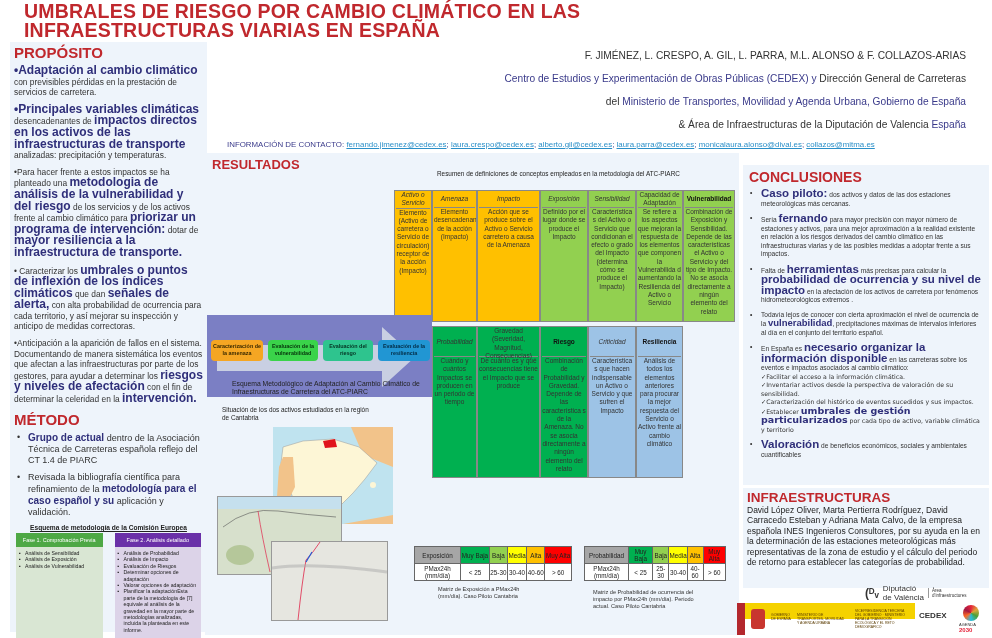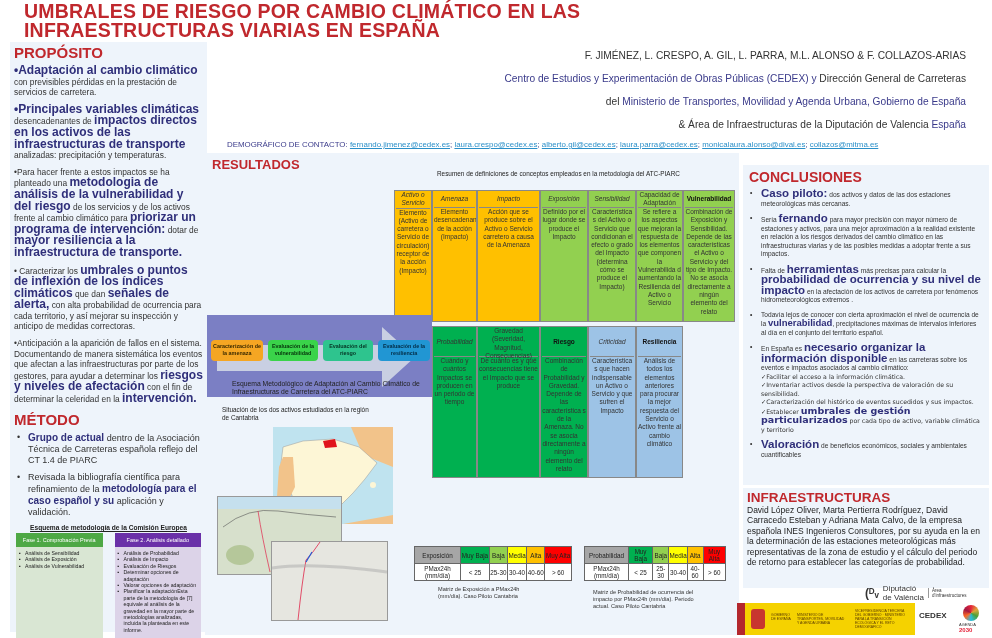--- a/index.html
+++ b/index.html
@@ -53,21 +53,21 @@
   .concl .sect-title { font-size: 14px; margin-bottom: 4px; }
   .concl ul { list-style: none; }
   .concl li { font-size: 6.6px; line-height: 8.5px; padding-left: 12px; position: relative; margin-bottom: 6px; color: #333; }
   .concl li::before { content: "•"; position: absolute; left: 1px; font-weight: bold; }
   .concl li .b { font-size: 9.5px; }
   .concl li .bb { font-size: 11.5px; font-weight: bold; color: #2f2f7a; }
   .check { display: block; font-family: "DejaVu Sans", sans-serif; font-size: 6.2px; }
   .agr { left: 743px; top: 488px; width: 246px; height: 100px; padding: 2px 4px; }
   .agr .sect-title { font-size: 13.5px; }
   .agr p { font-size: 8.5px; line-height: 10.4px; color: #222; }
-  .logos-bar { position: absolute; left: 737px; top: 603px; width: 254px; height: 32px; background: #f5d200; }
+  .logos-bar { position: absolute; left: 737px; top: 603px; width: 254px; height: 16px; background: #f5d200; }
   .dipu { position: absolute; left: 865px; top: 584px; font-size: 8px; color: #333; }
 </style>
 </head>
 <body>
 
 <div class="title">
   <div>UMBRALES DE RIESGO POR CAMBIO CLIMÁTICO EN LAS</div>
   <div>INFRAESTRUCTURAS VIARIAS EN ESPAÑA</div>
 </div>
 
@@ -110,21 +110,21 @@
   </div>
 </div>
 
 <div class="authors">
   <div>F. JIMÉNEZ, L. CRESPO, A. GIL, L. PARRA, M.L. ALONSO &amp; F. COLLAZOS-ARIAS</div>
   <div><span class="blue">Centro de Estudios y Experimentación de Obras Públicas (CEDEX) y </span><span>Dirección General de Carreteras</span></div>
   <div><span>del </span><span class="blue">Ministerio de Transportes, Movilidad y Agenda Urbana, Gobierno de España</span></div>
   <div><span>&amp; Área de Infraestructuras de la Diputación de Valencia </span><span class="blue">España</span></div>
 </div>
 <div class="contact">
-  <span>DEMOGRÁFICO DE CONTACTO: </span>
+  <span>INFORMACIÓN DE CONTACTO: </span>
   <a>fernando.jimenez@cedex.es</a>;
   <a>laura.crespo@cedex.es</a>;
   <a>alberto.gil@cedex.es</a>;
   <a>laura.parra@cedex.es</a>;
   <a>monicalaura.alonso@dival.es</a>;
   <a>collazos@mitma.es</a>
 </div>
 
 <div class="panel res-panel"></div>
 <div class="res-title">RESULTADOS</div>

